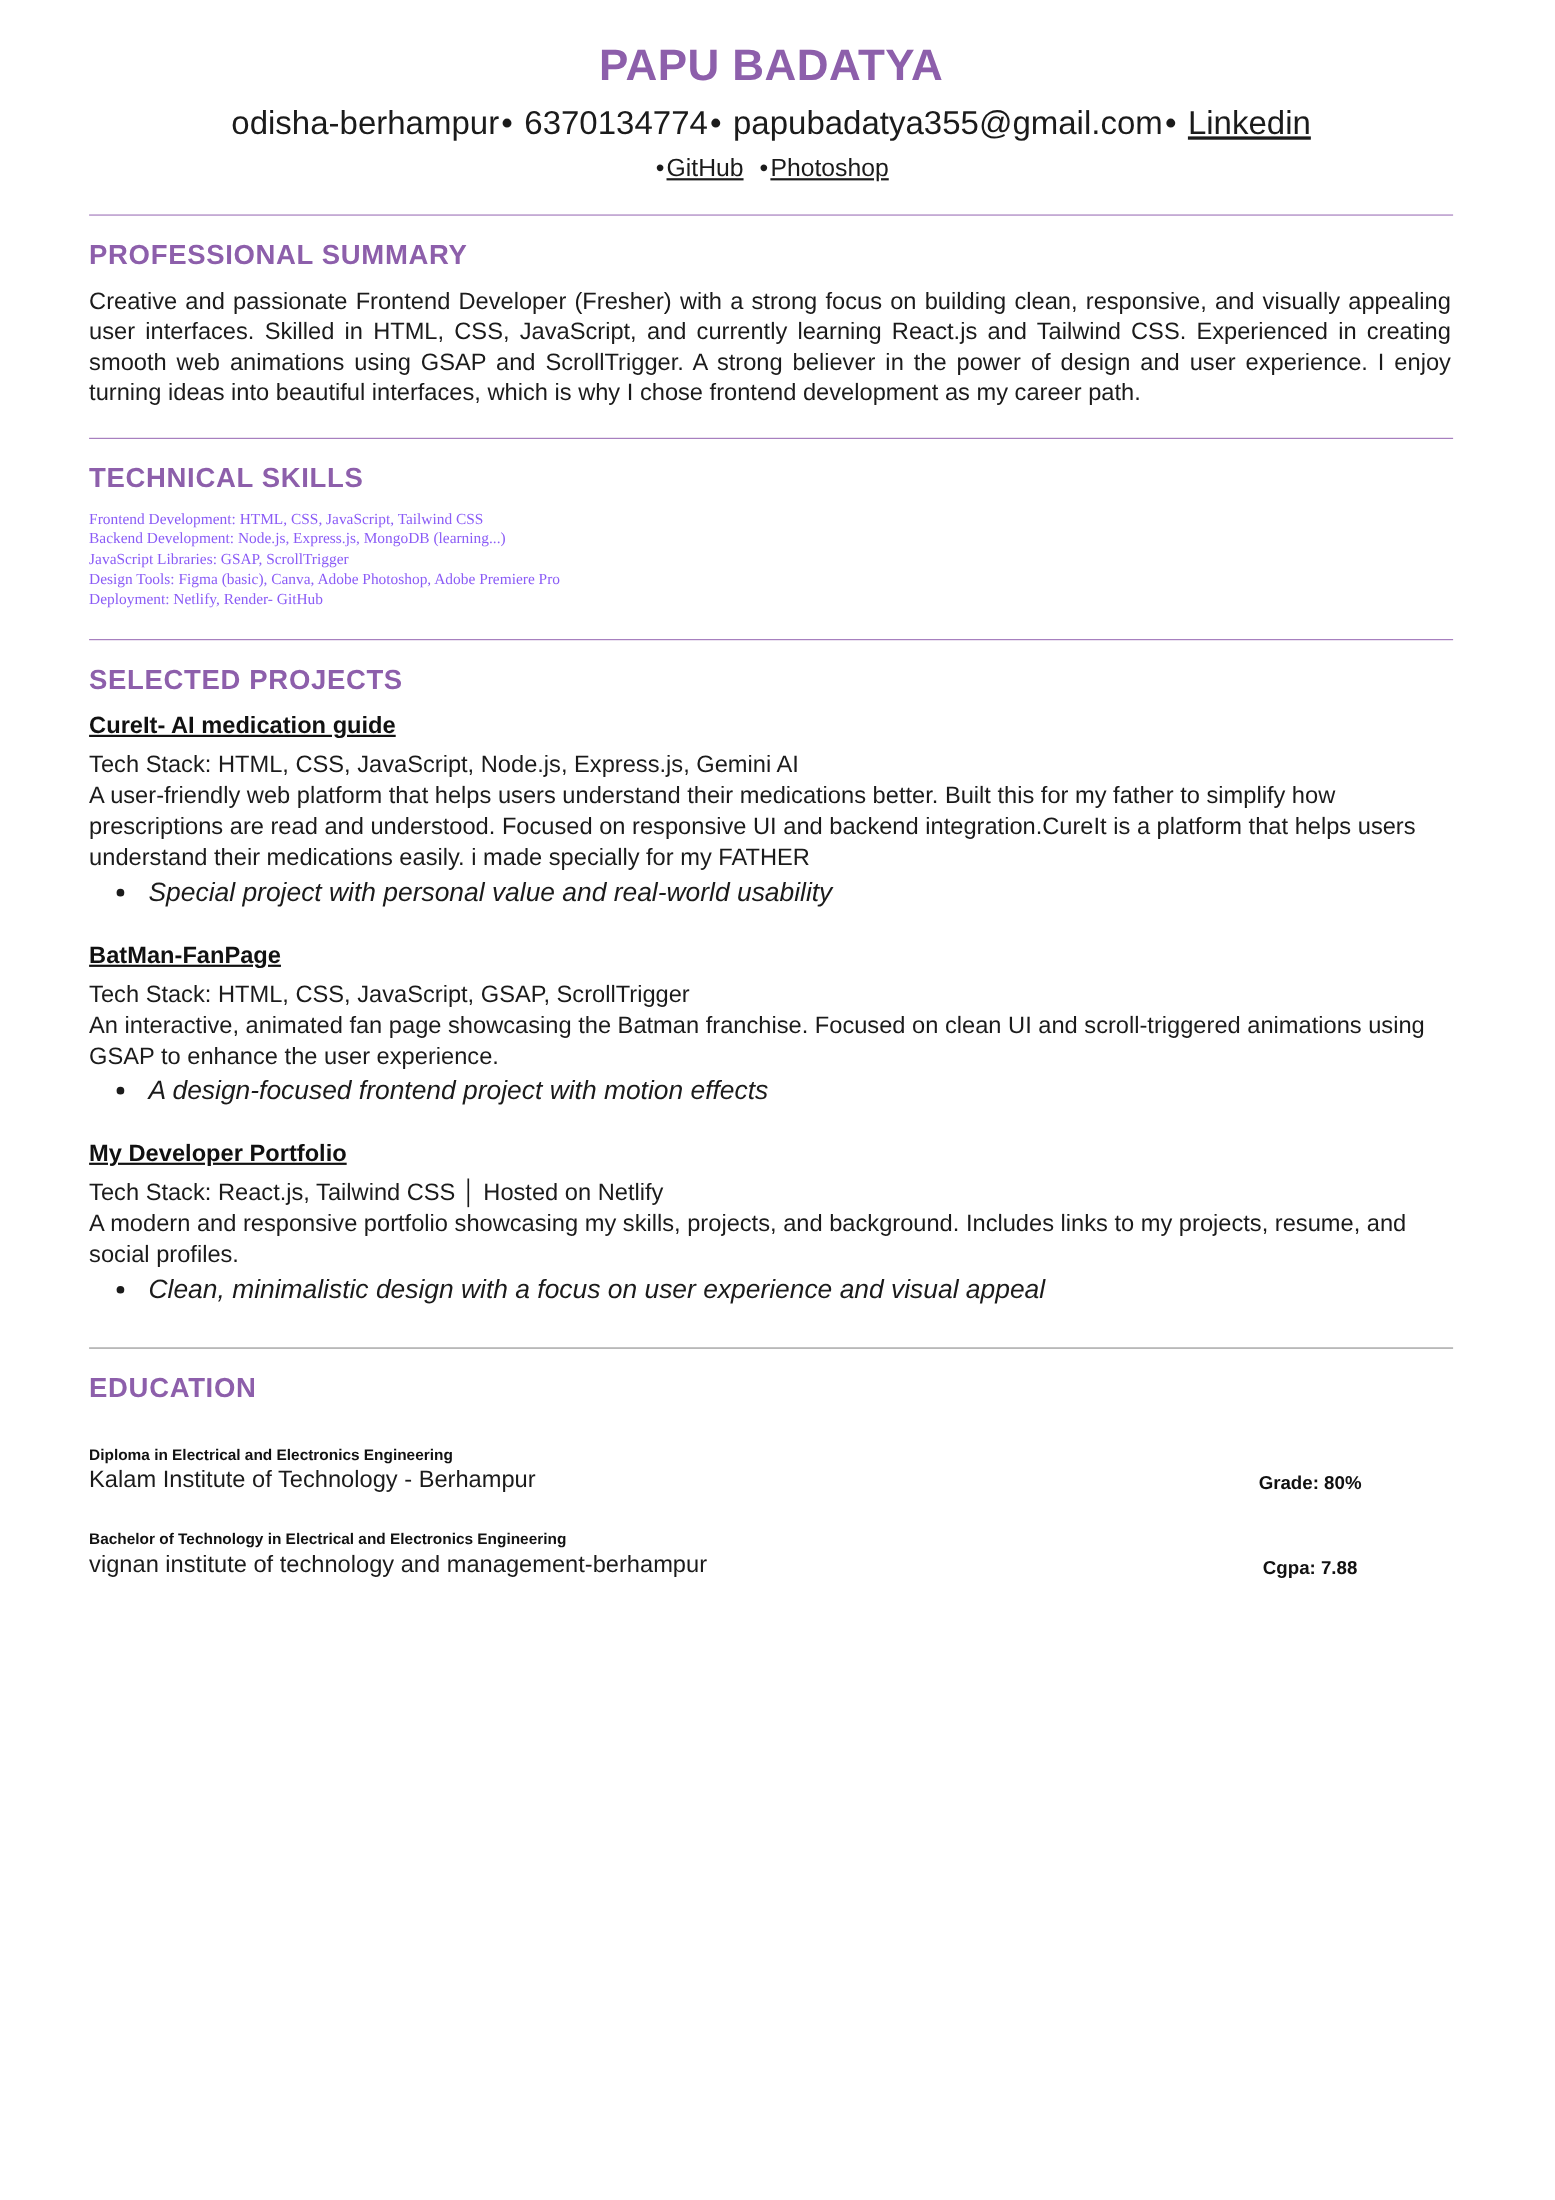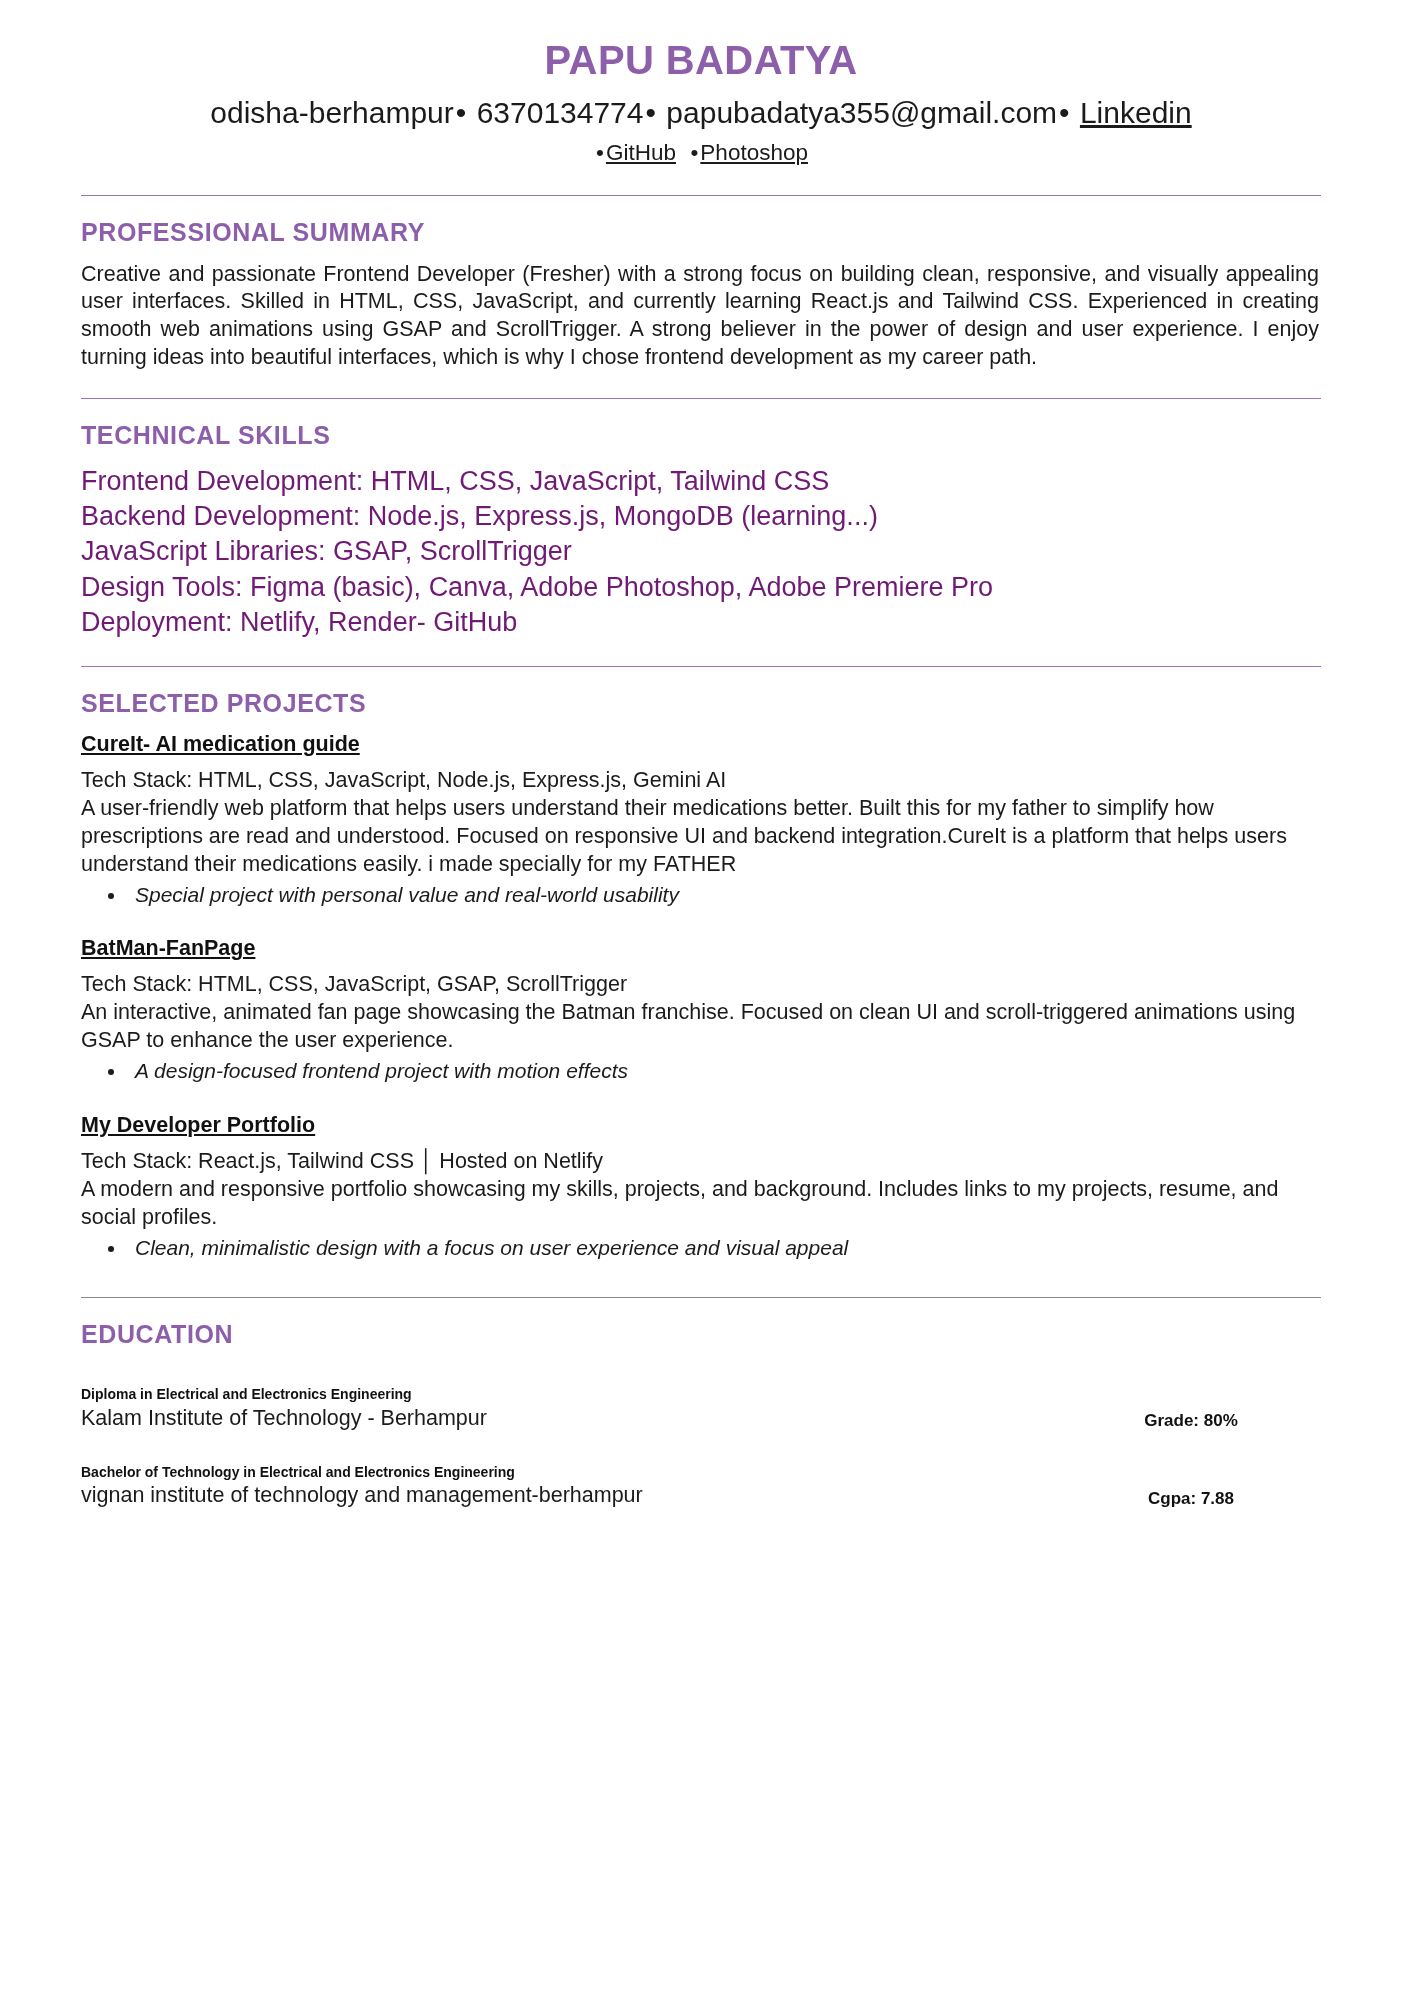--- a/index.html
+++ b/index.html
@@ -85,23 +85,24 @@
   .summary {
     font-size: 21.5px;
     line-height: 1.30;
     text-align: justify;
     color: #1b1b1b;
     margin: 0;
     padding-right: 2px;
   }
 
   .skill-line {
-    font-size: 27px;
-    line-height: 1.30;
-    color: #701a75;
+    font-size: 14px;
+    line-height: 1.30;
+    color: #8b5cf6;
+    font-family: Liberation Serif, serif;
   }
 
   
   .project { margin-bottom: 28px; }
   .project:last-child { margin-bottom: 0; }
   .project-title {
     font-size: 21.5px;
     font-weight: 700;
     text-decoration: underline;
     color: #111;
@@ -118,21 +119,21 @@
     font-size: 21.5px;
     line-height: 1.30;
     margin: 0;
   }
   ul.bullets {
     margin: 2px 0 0 0;
     padding-left: 46px;
     list-style: disc;
   }
   ul.bullets li {
-    font-size: 21px;
+    font-size: 24px;
     font-style: italic;
     line-height: 1.32;
     padding-left: 8px;
   }
 
   
   .edu-entry {
     display: flex;
     align-items: flex-start;
     justify-content: space-between;

